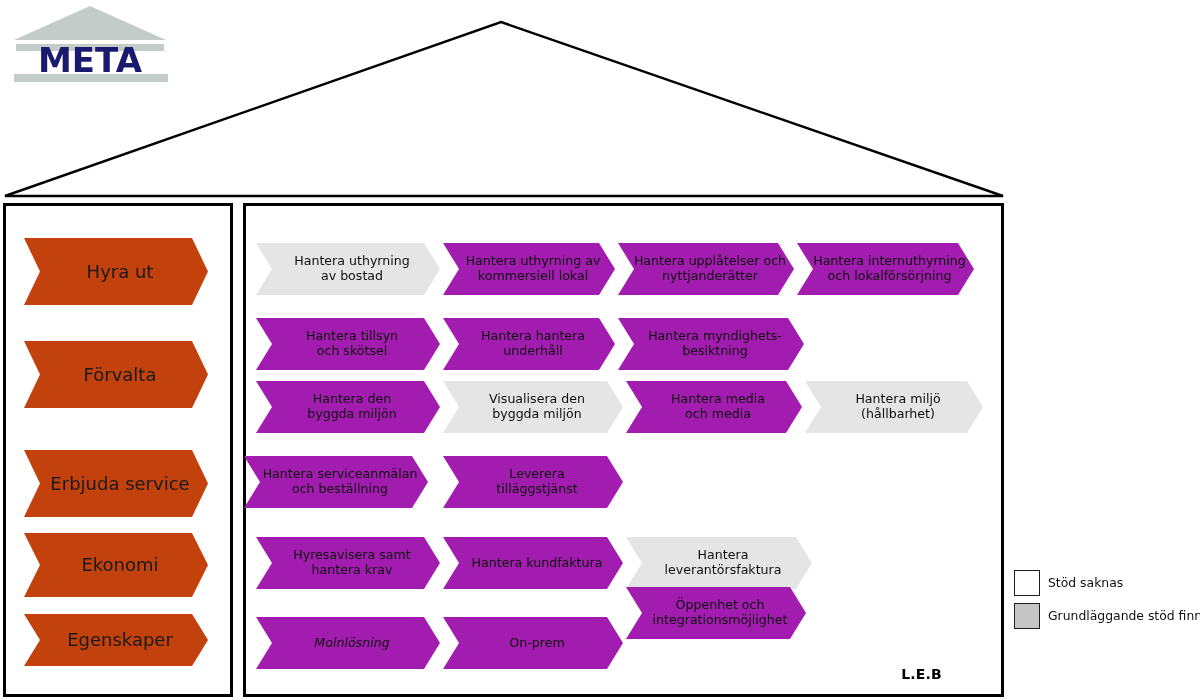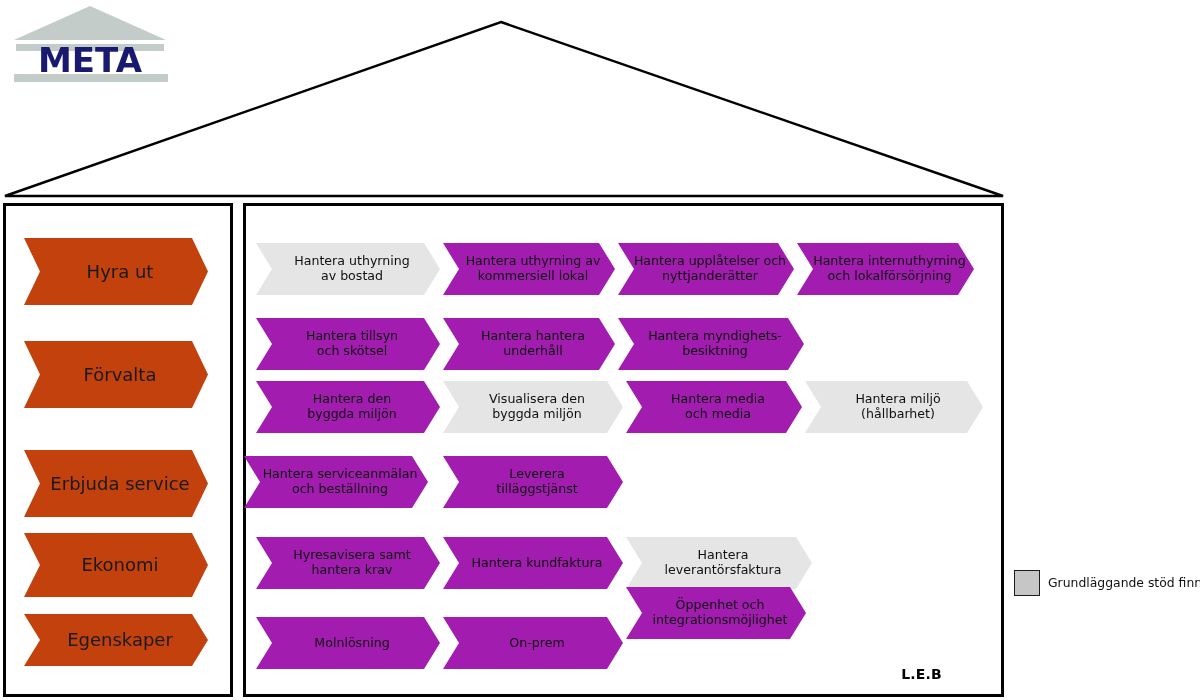--- a/index.html
+++ b/index.html
@@ -251,21 +251,21 @@
       <div class="lbl">
         <div>Hantera kundfaktura</div>
       </div>
     </div>
     <div class="chev chev-proc c-gray" style="left: 626px; top: 537px; width: 186px;">
       <div class="lbl">
         <div>Hantera</div>
         <div>leverantörsfaktura</div>
       </div>
     </div>
-    <div class="chev chev-proc c-blue" style="left: 256px; top: 617px; width: 184px;">
+    <div class="chev chev-proc c-blue" style="left: 256px; top: 617px; width: 184px; font-style: italic;">
       <div class="lbl">
         <div>Molnlösning</div>
       </div>
     </div>
     <div class="chev chev-proc c-blue" style="left: 443px; top: 617px; width: 180px;">
       <div class="lbl">
         <div>On-prem</div>
       </div>
     </div>
     <div class="chev chev-proc c-blue" style="left: 626px; top: 587px; width: 180px;">
@@ -274,17 +274,21 @@
         <div>integrationsmöjlighet</div>
       </div>
     </div>
   </div>
 
 <div class="signature">L.E.B</div>
 
 <div class="legend">
   <div id="legend-layer">
       <div class="legend-row">
+        <div class="swatch" style="background: rgb(255, 255, 255);"></div>
+        <div class="legend-label">Stöd saknas</div>
+      </div>
+      <div class="legend-row">
         <div class="swatch" style="background: rgb(198, 198, 198);"></div>
         <div class="legend-label">Grundläggande stöd finns</div>
       </div>
     </div>
 </div>
 
 </body></html>

